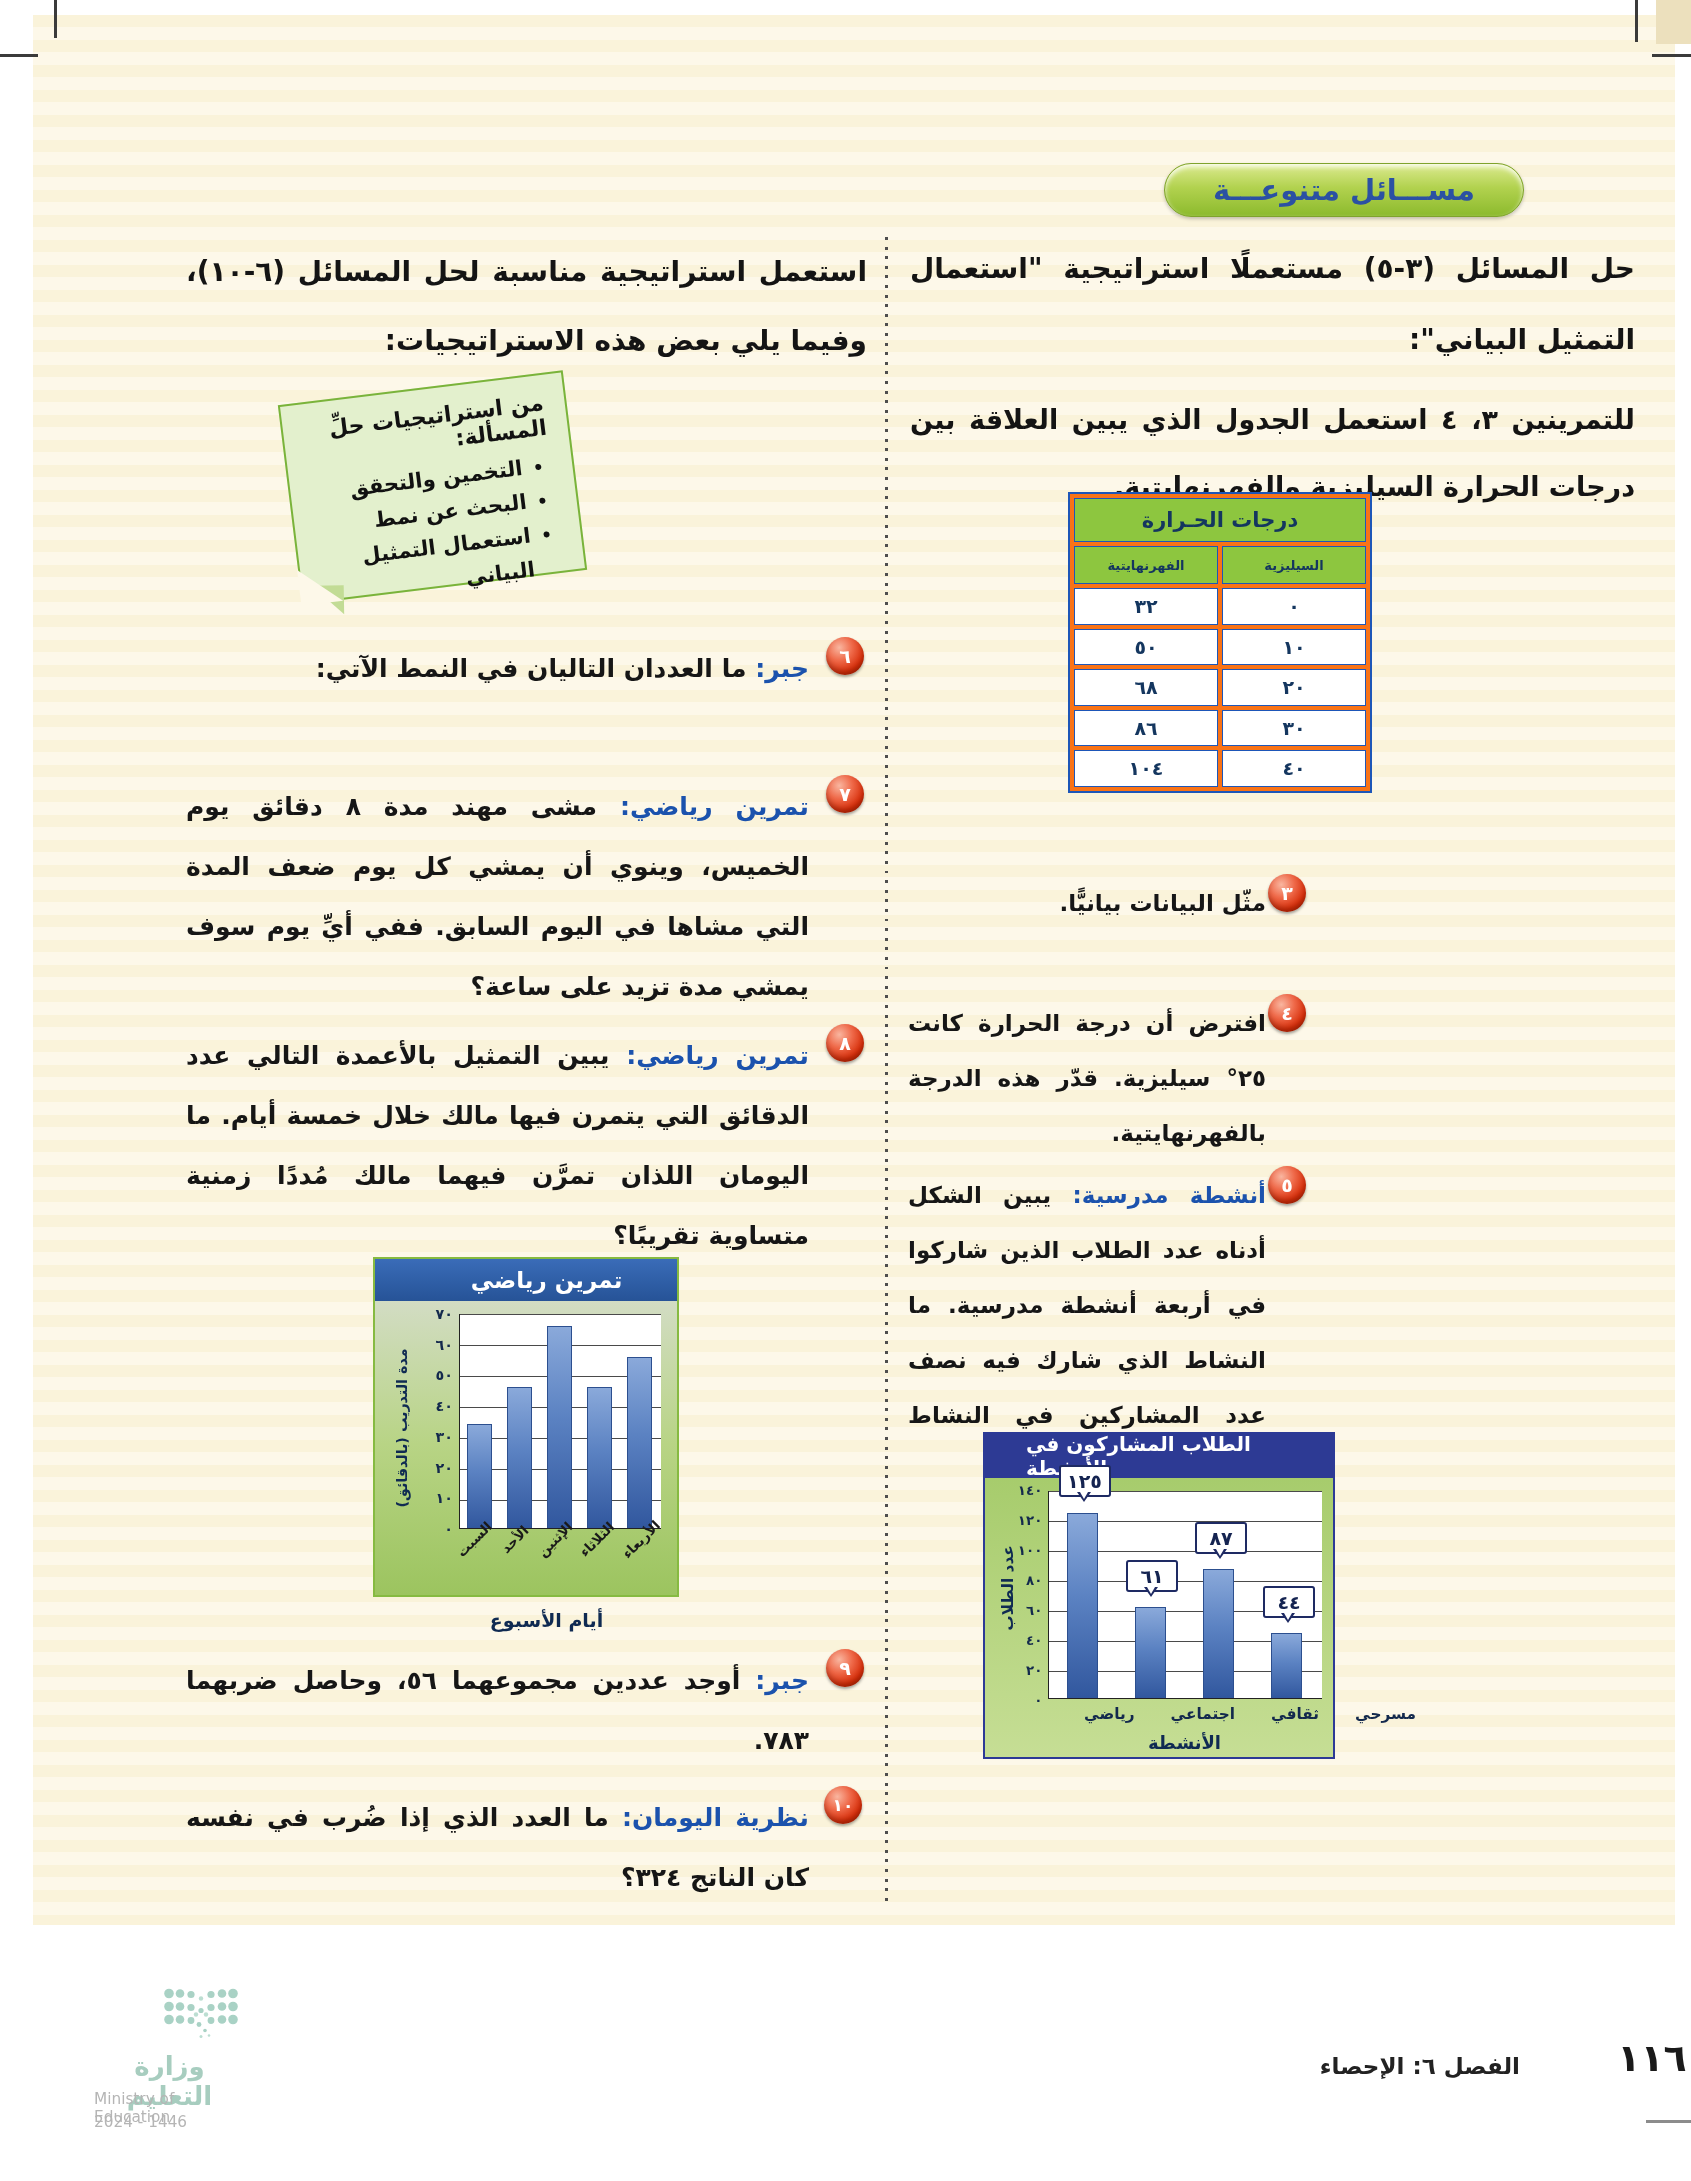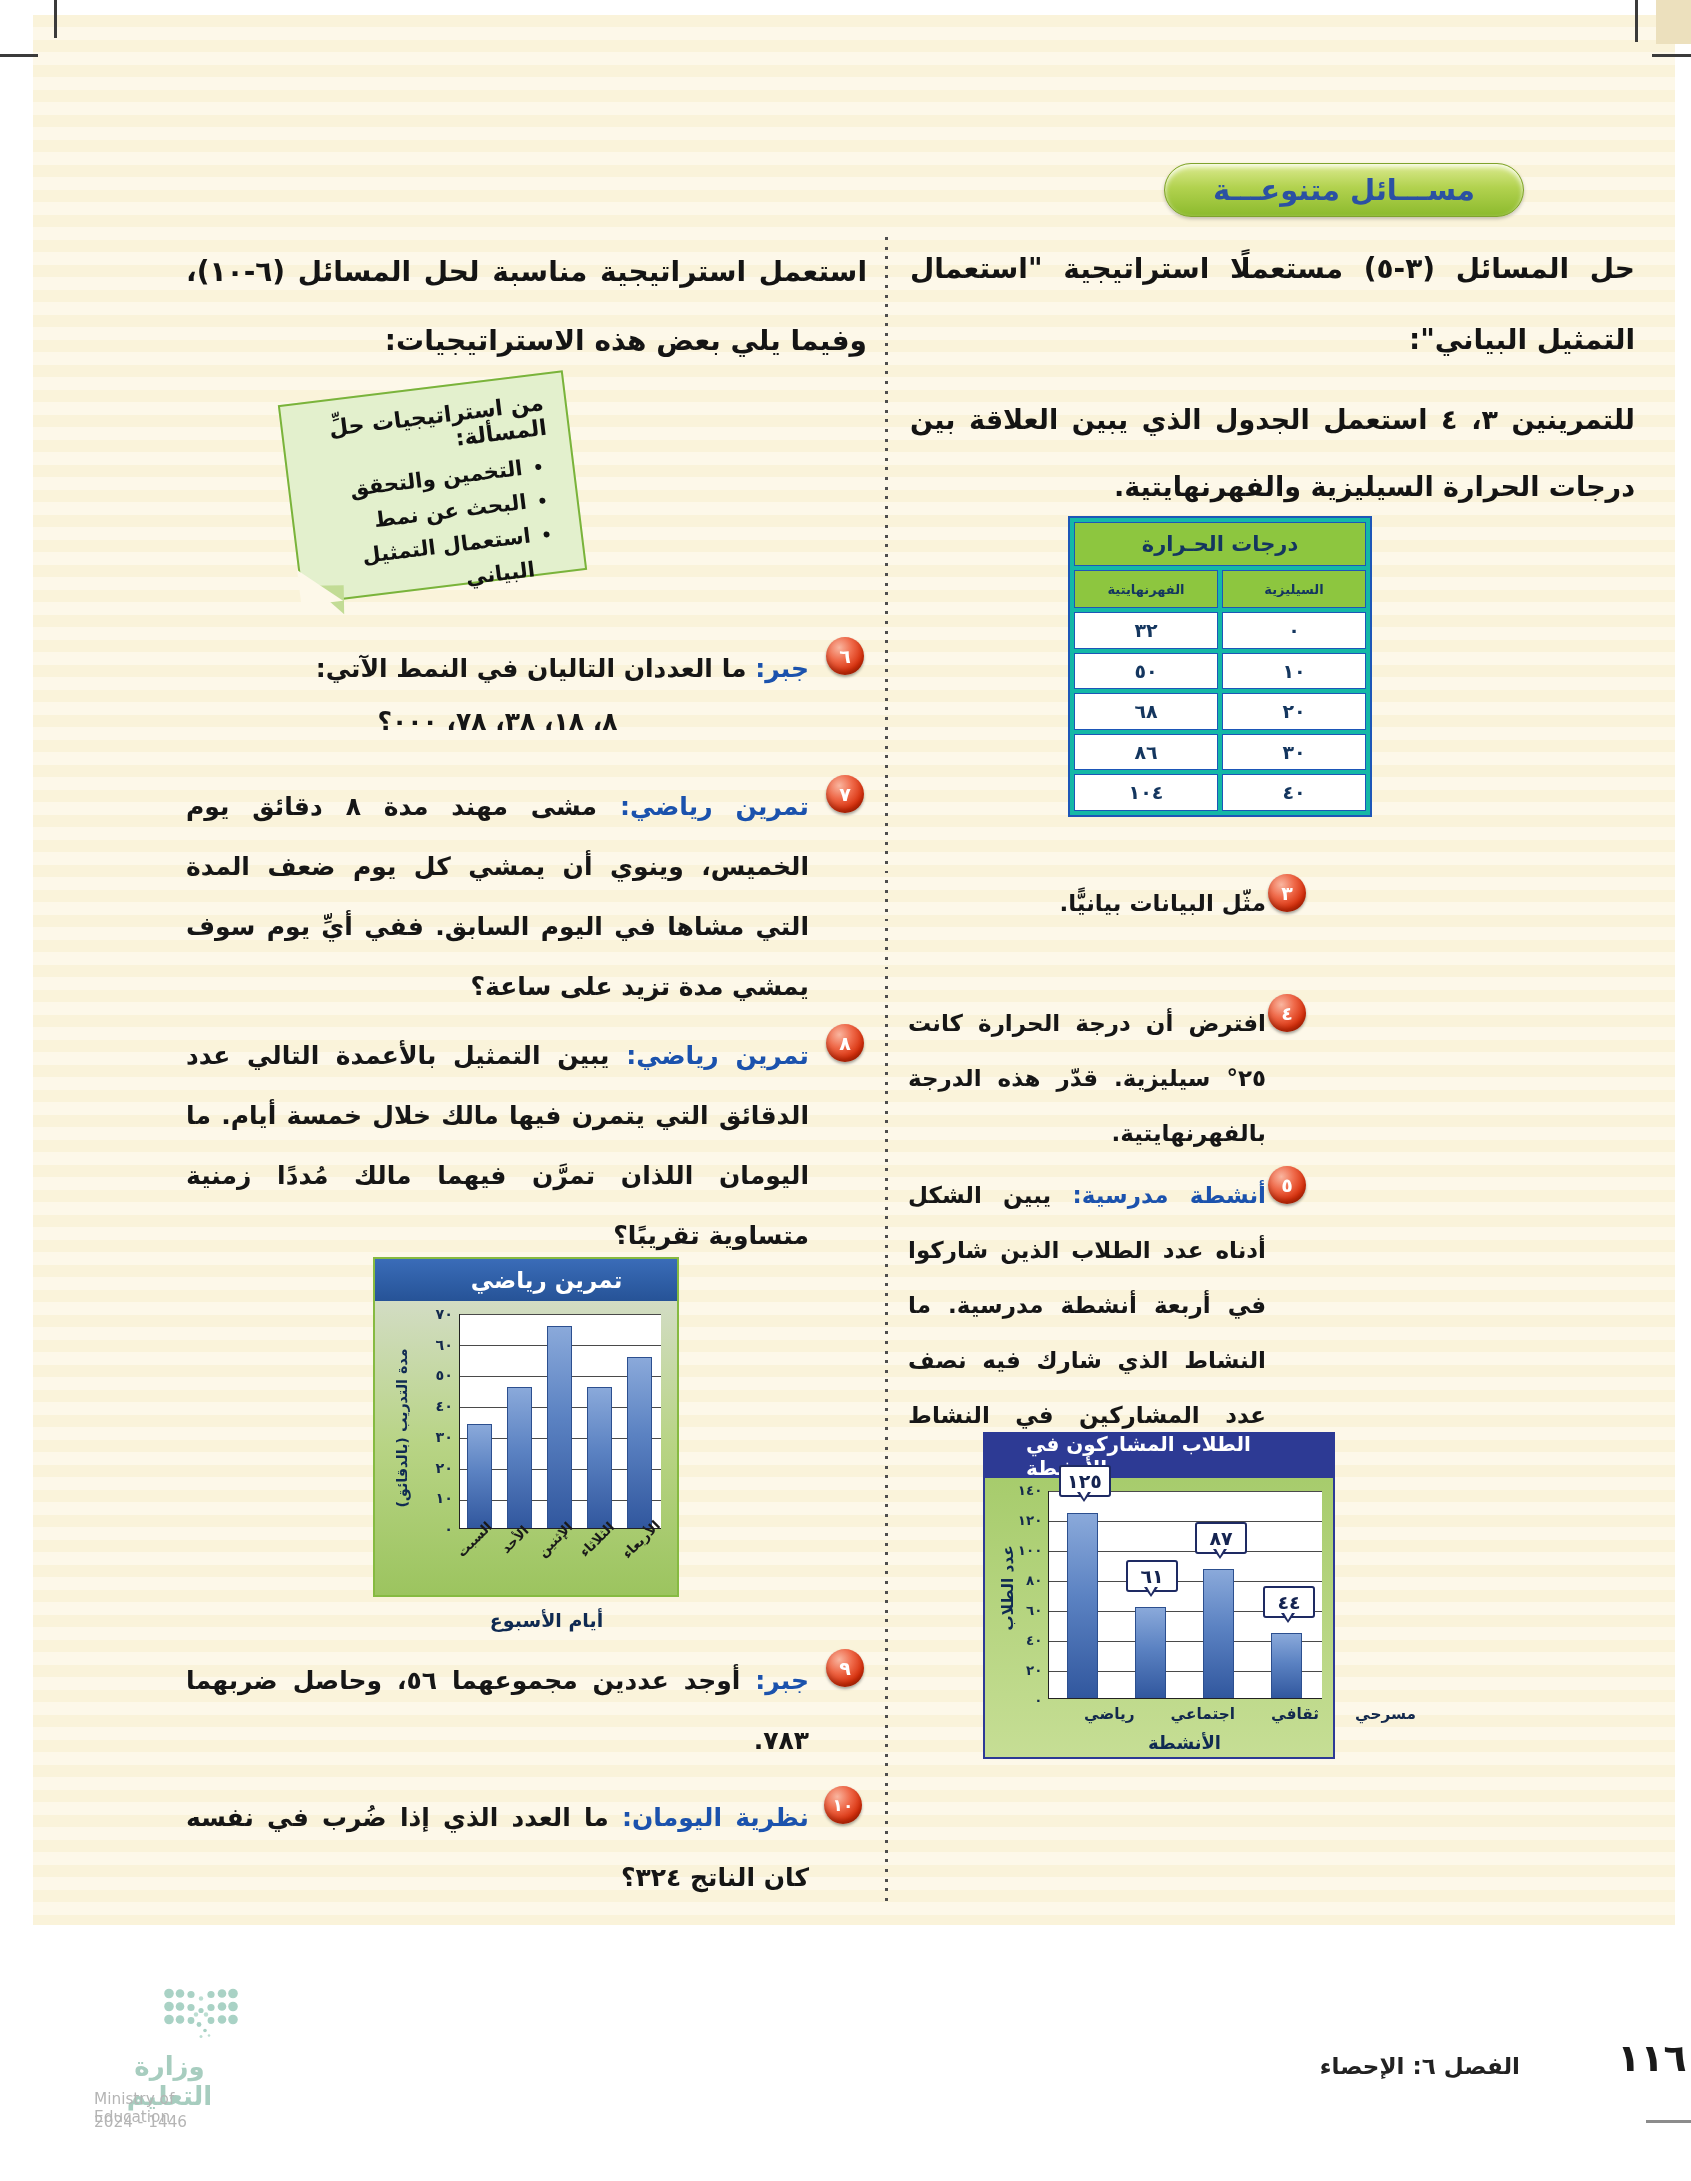--- a/index.html
+++ b/index.html
@@ -16,22 +16,22 @@
   .pill{position:absolute;left:1164px;top:163px;width:358px;height:52px;border-radius:27px;
         background:linear-gradient(180deg,#dcea90 0%,#b2d24f 45%,#8cba2d 100%);
         border:1.9px solid #7fa32c;box-shadow:inset 0 2.9px 5.7px rgba(255,255,255,.85),0 1.9px 3.8px rgba(0,0,0,.22);
         display:flex;align-items:center;justify-content:center;color:#2b51a3;font-size:29px;font-weight:700;}
   
   .intro{position:absolute;direction:rtl;text-align:justify;font-weight:700;color:#141414;}
   #intro-right-1{left:910px;top:233px;width:725px;font-size:28px;line-height:71px;}
   #intro-right-2{left:910px;top:386px;width:725px;font-size:27px;line-height:67px;}
   #intro-left{left:186px;top:237px;width:681px;font-size:28px;line-height:69px;}
   
-  .ttable{position:absolute;left:1068px;top:516px;border-collapse:separate;border-spacing:4.8px;
-          background:#14b8a6;border:2.9px solid #1d56b8;direction:rtl;}
+  .ttable{position:absolute;left:1068px;top:492px;border-collapse:separate;border-spacing:4.8px;
+          background:#f97316;border:2.9px solid #1d56b8;direction:rtl;}
   .ttable td{border:1.9px solid #1d56b8;text-align:center;font-weight:700;color:#14365f;}
   .ttable .t-title{background:#8dc63f;font-size:21px;height:40px;}
   .ttable .t-head{background:#8dc63f;font-size:13px;height:34px;width:140px;}
   .ttable .t-cell{background:#ffffff;font-size:19px;height:32.5px;}
   
   .pnum{position:absolute;width:38px;height:38px;border-radius:50%;
         background:radial-gradient(circle at 35% 28%,#f9b6a0 0%,#ef6a4a 35%,#d62e0a 68%,#a11b00 100%);
         color:#fff;font-size:19px;font-weight:700;display:flex;align-items:center;justify-content:center;
         box-shadow:0 1.9px 2.9px rgba(0,0,0,.35),inset 0 -3.8px 5.7px rgba(0,0,0,.22);}
   
@@ -229,21 +229,20 @@
       <li>البحث عن نمط</li>
       <li>استعمال التمثيل البياني</li>
     </ul>
   </div>
 
   <div class="pnum" style="left:826px;top:637px">٦</div>
   <div class="prob prob-l" style="left:186px;top:639px">
     <span class="lead">جبر:</span>
     <span>ما العددان التاليان في النمط الآتي:</span>
   </div>
-  <div class="seq" style="left:186px;top:707px;width:623px">٨، ١٨، ٣٨، ٧٨، ٠٠٠؟</div>
 
   <div class="pnum" style="left:826px;top:775px">٧</div>
   <div class="prob prob-l" style="left:186px;top:777px">
     <span class="lead">تمرين رياضي:</span>
     <span>مشى مهند مدة ٨ دقائق يوم الخميس، وينوي أن يمشي كل يوم ضعف المدة التي مشاها في اليوم السابق. ففي أيِّ يوم سوف يمشي مدة تزيد على ساعة؟</span>
   </div>
 
   <div class="pnum" style="left:826px;top:1024px">٨</div>
   <div class="prob prob-l" style="left:186px;top:1026px">
     <span class="lead">تمرين رياضي:</span>

